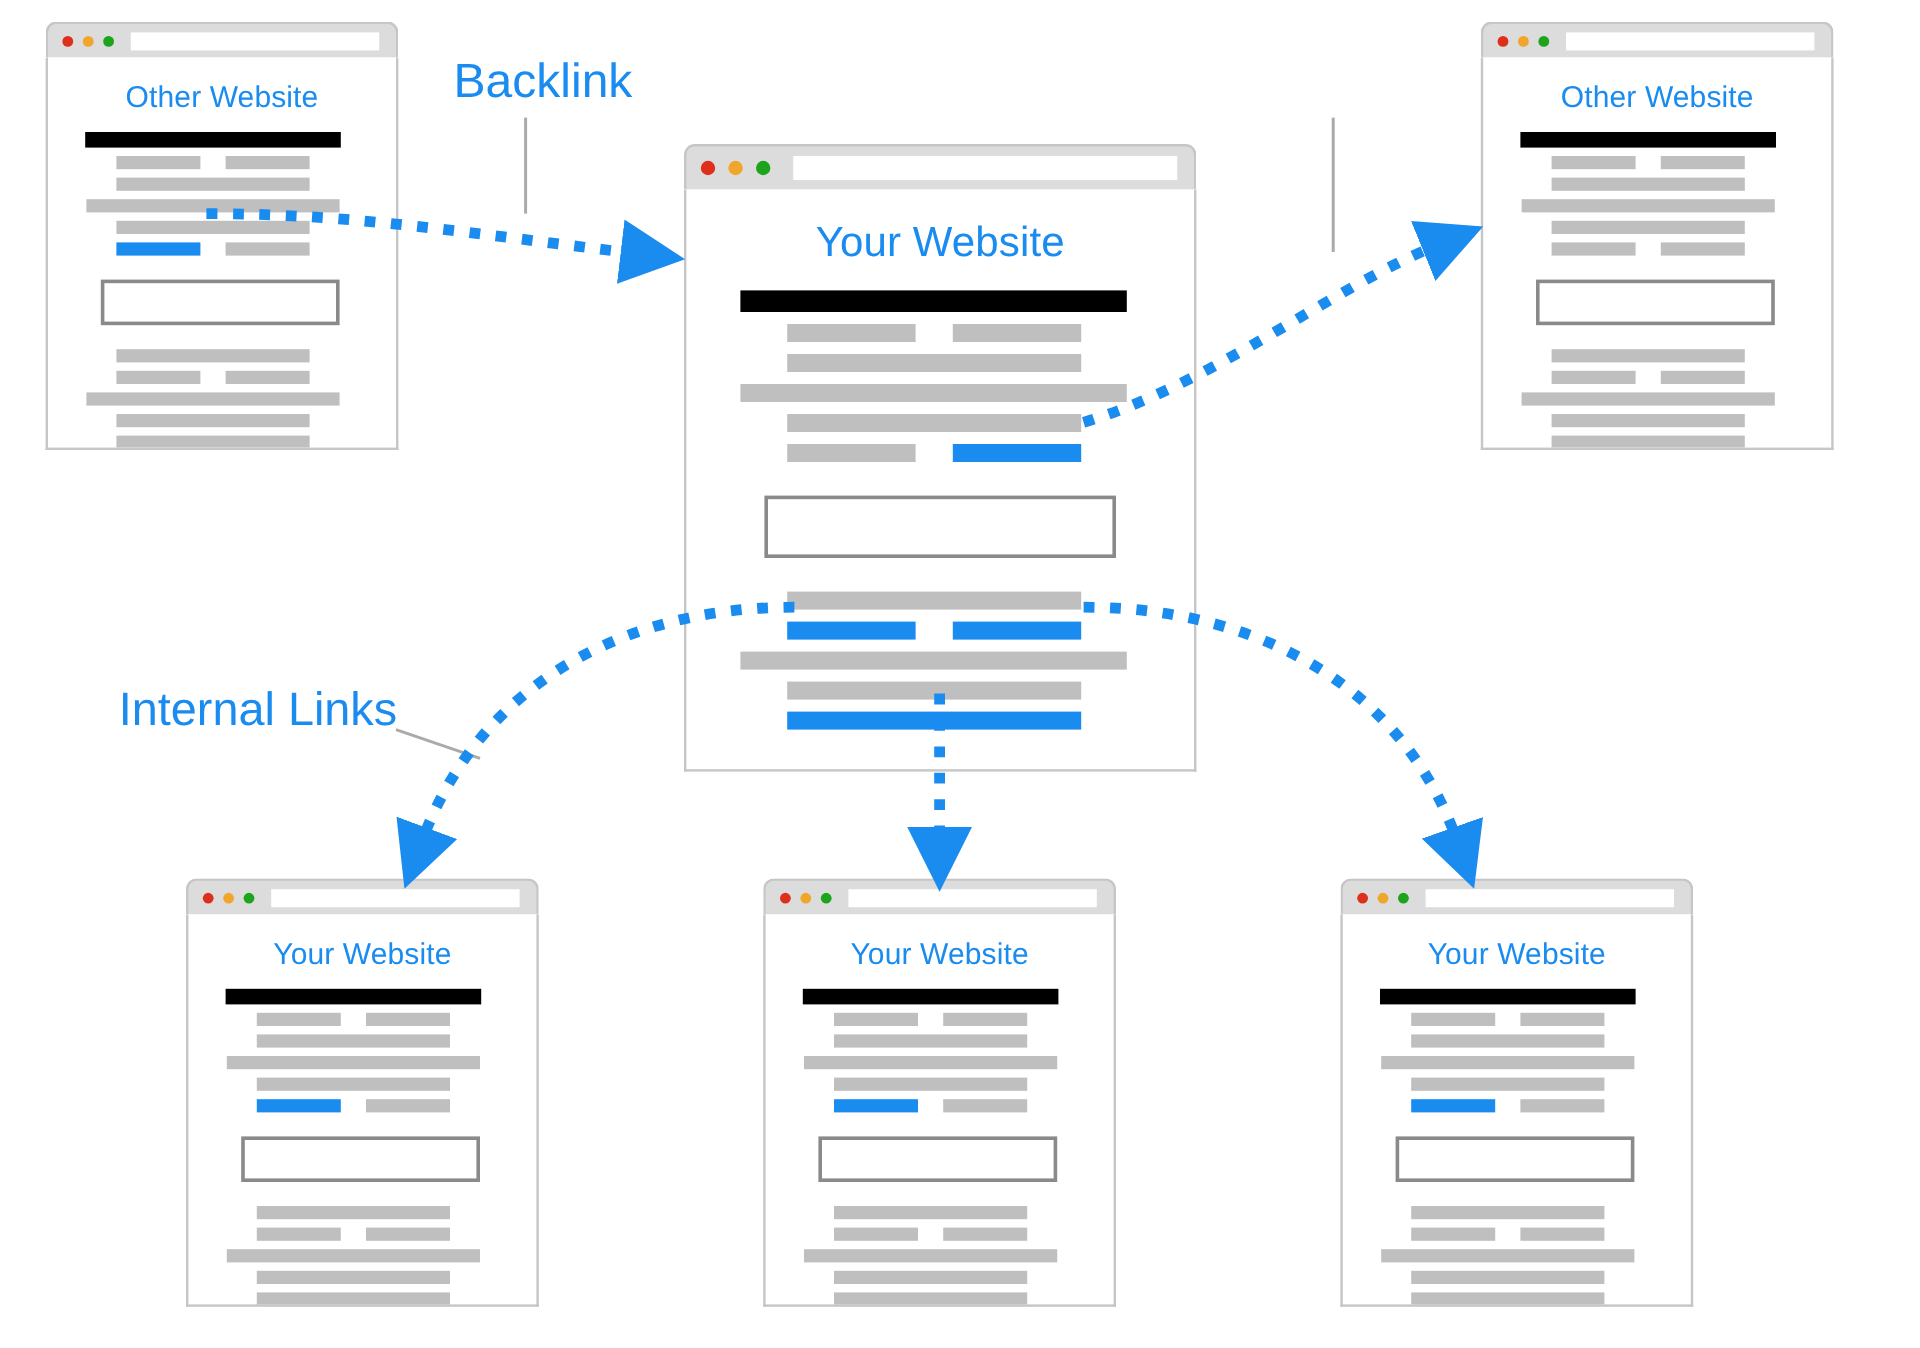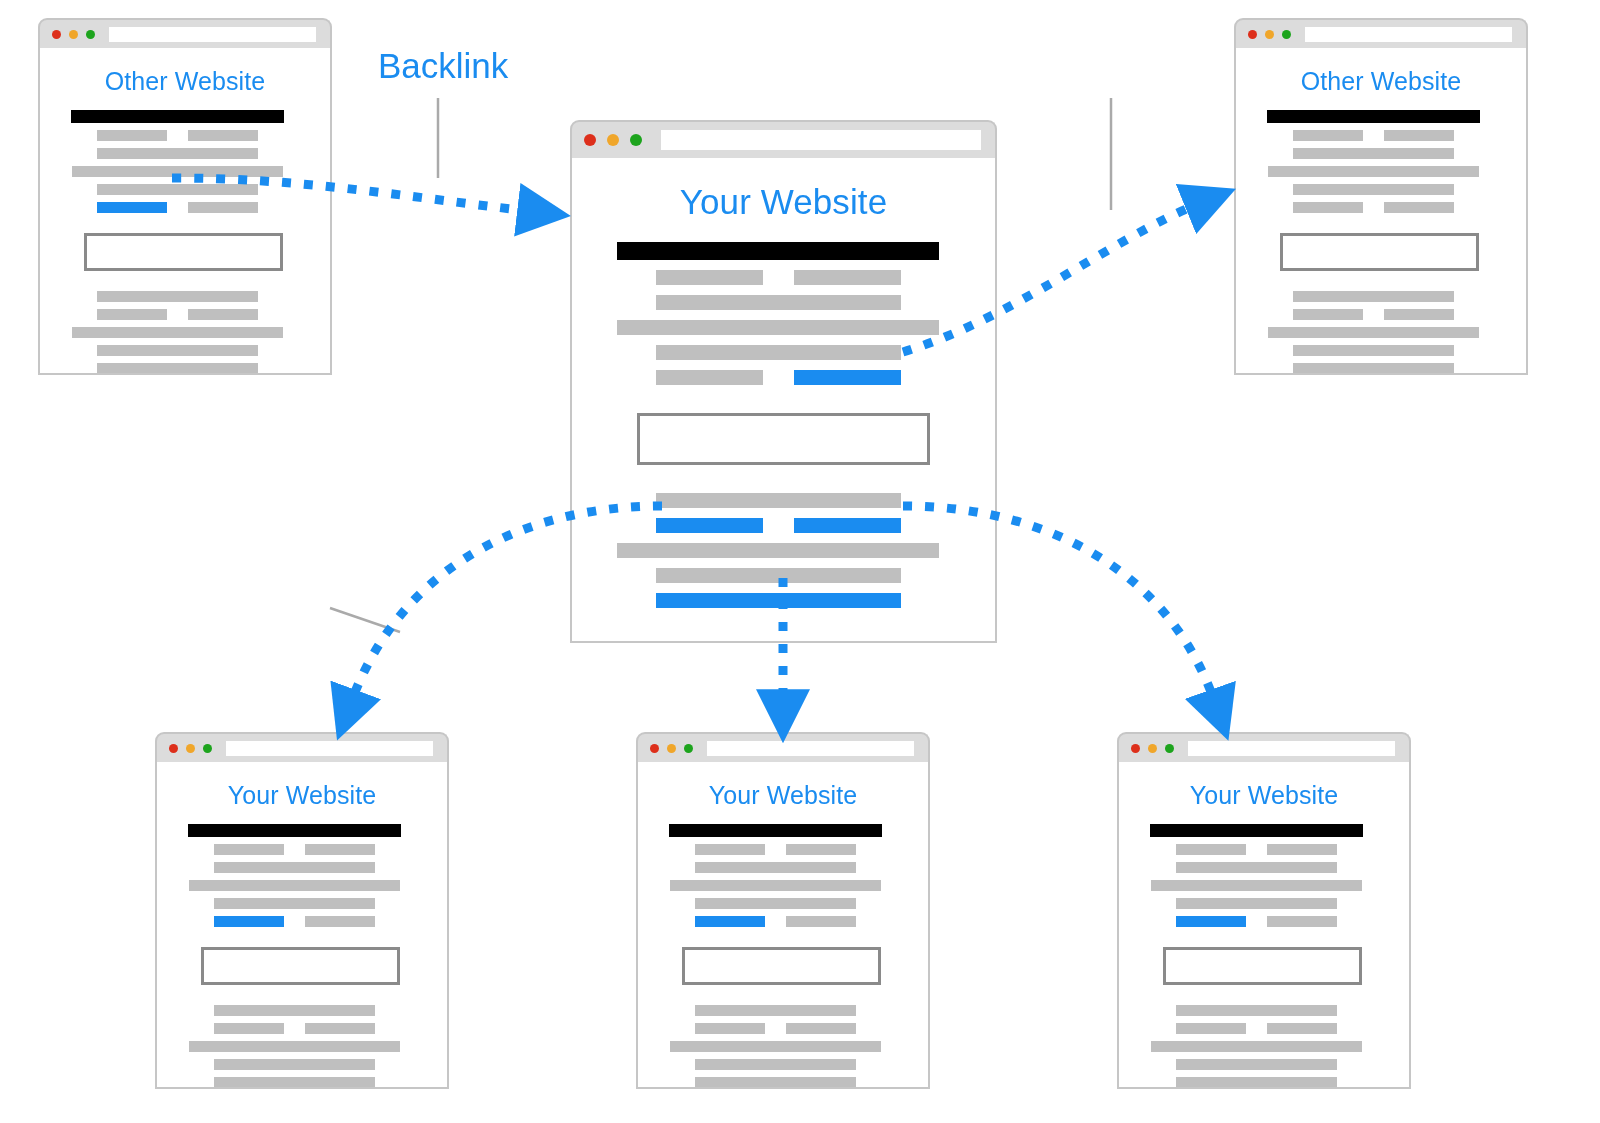--- a/index.html
+++ b/index.html
@@ -120,21 +120,22 @@
 
     <path d="M 903 352 C 1010 320, 1110 240, 1196 205" fill="none" stroke="#1a8cf0" stroke-width="9" stroke-linecap="butt" stroke-dasharray="9 13" marker-end="url(#ah)"></path>
 
     <path d="M 662 506 C 520 506, 400 570, 352 700" fill="none" stroke="#1a8cf0" stroke-width="9" stroke-linecap="butt" stroke-dasharray="9 13" marker-end="url(#ah)"></path>
 
     <path d="M 783 578 L 783 700" fill="none" stroke="#1a8cf0" stroke-width="9" stroke-linecap="butt" stroke-dasharray="9 13" marker-end="url(#ah)"></path>
 
     <path d="M 903 506 C 1045 506, 1168 570, 1214 700" fill="none" stroke="#1a8cf0" stroke-width="9" stroke-linecap="butt" stroke-dasharray="9 13" marker-end="url(#ah)"></path>
   </svg>
 
-  <div class="callout" style="left:378px; top:46px; font-size:35px;">Backlink</div>
+  <div class="callout" style="left:378px; top:46px; font-size:40px;">Backlink</div>
+  <div class="callout" style="left:99px; top:570px; font-size:39px;">Internal Links</div>
 
   <div class="browser" style="left:38px; top:18px; width:294px; height:357px;">
     <div class="bw-titlebar">
       <div class="bw-dots">
         <span class="bw-dot red"></span>
         <span class="bw-dot amber"></span>
         <span class="bw-dot green"></span>
       </div>
       <div class="bw-urlbar"></div>
     </div>

